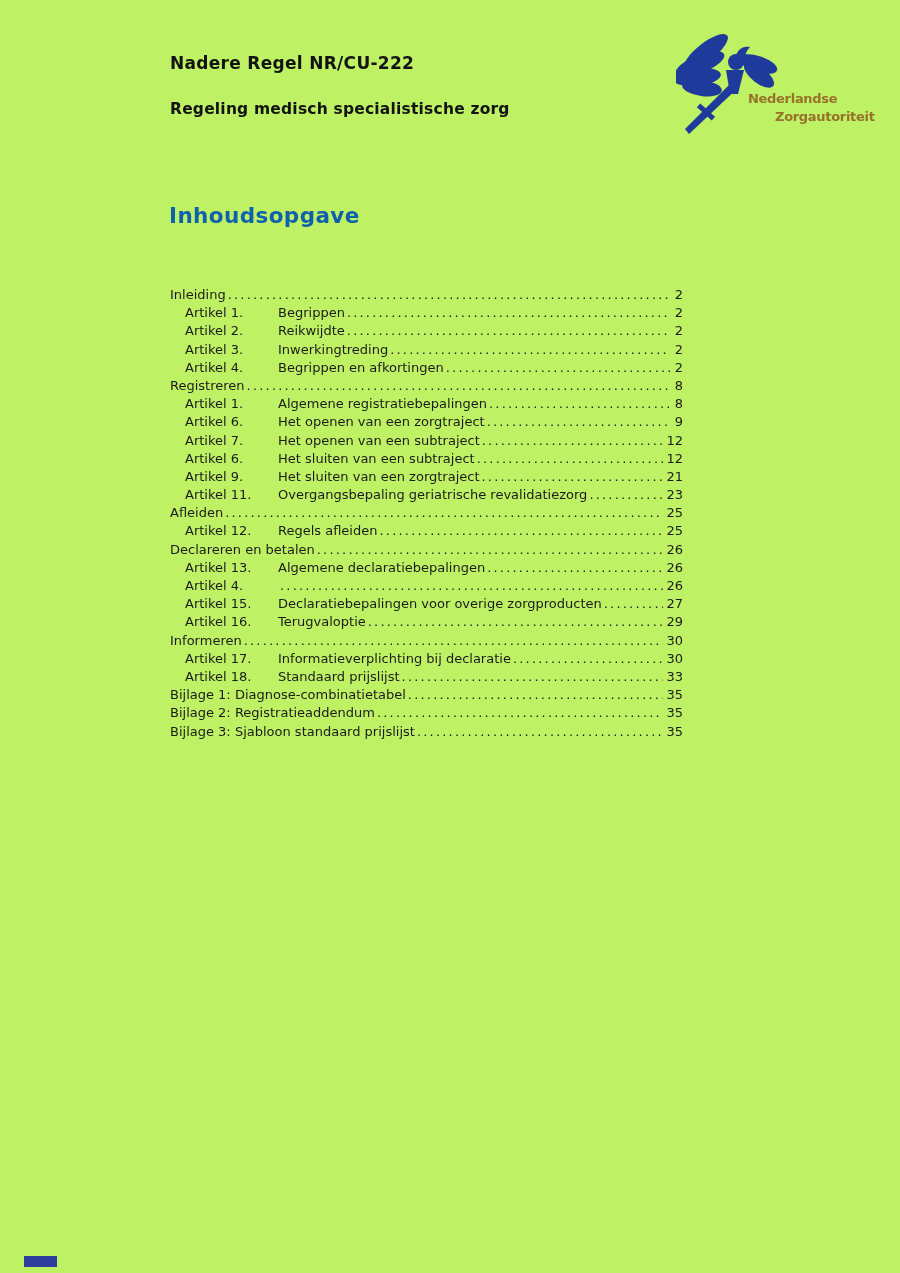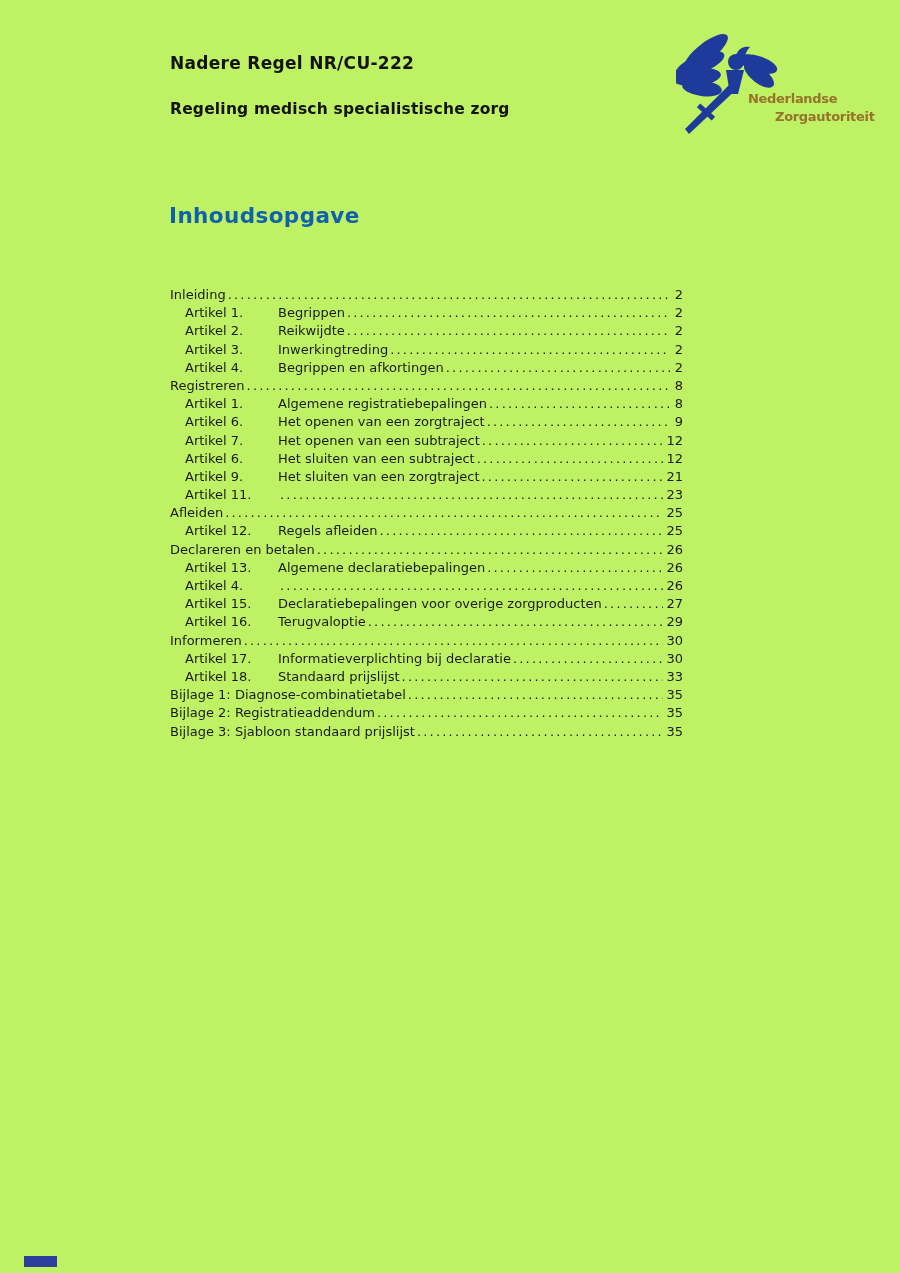--- a/index.html
+++ b/index.html
@@ -170,20 +170,21 @@
     <span class="toc-page">12</span>
   </div>
       <div class="toc-row lvl1">
     <span class="toc-label">Artikel 9.</span>
     <span class="toc-text">Het sluiten van een zorgtraject</span>
     <span class="toc-dots"></span>
     <span class="toc-page">21</span>
   </div>
       <div class="toc-row lvl1">
     <span class="toc-label">Artikel 11.</span>
+    <span class="toc-text">Overgangsbepaling geriatrische revalidatiezorg</span>
     <span class="toc-dots"></span>
     <span class="toc-page">23</span>
   </div>
       <div class="toc-row lvl0">
 
     <span class="toc-text">Afleiden</span>
     <span class="toc-dots"></span>
     <span class="toc-page">25</span>
   </div>
       <div class="toc-row lvl1">

